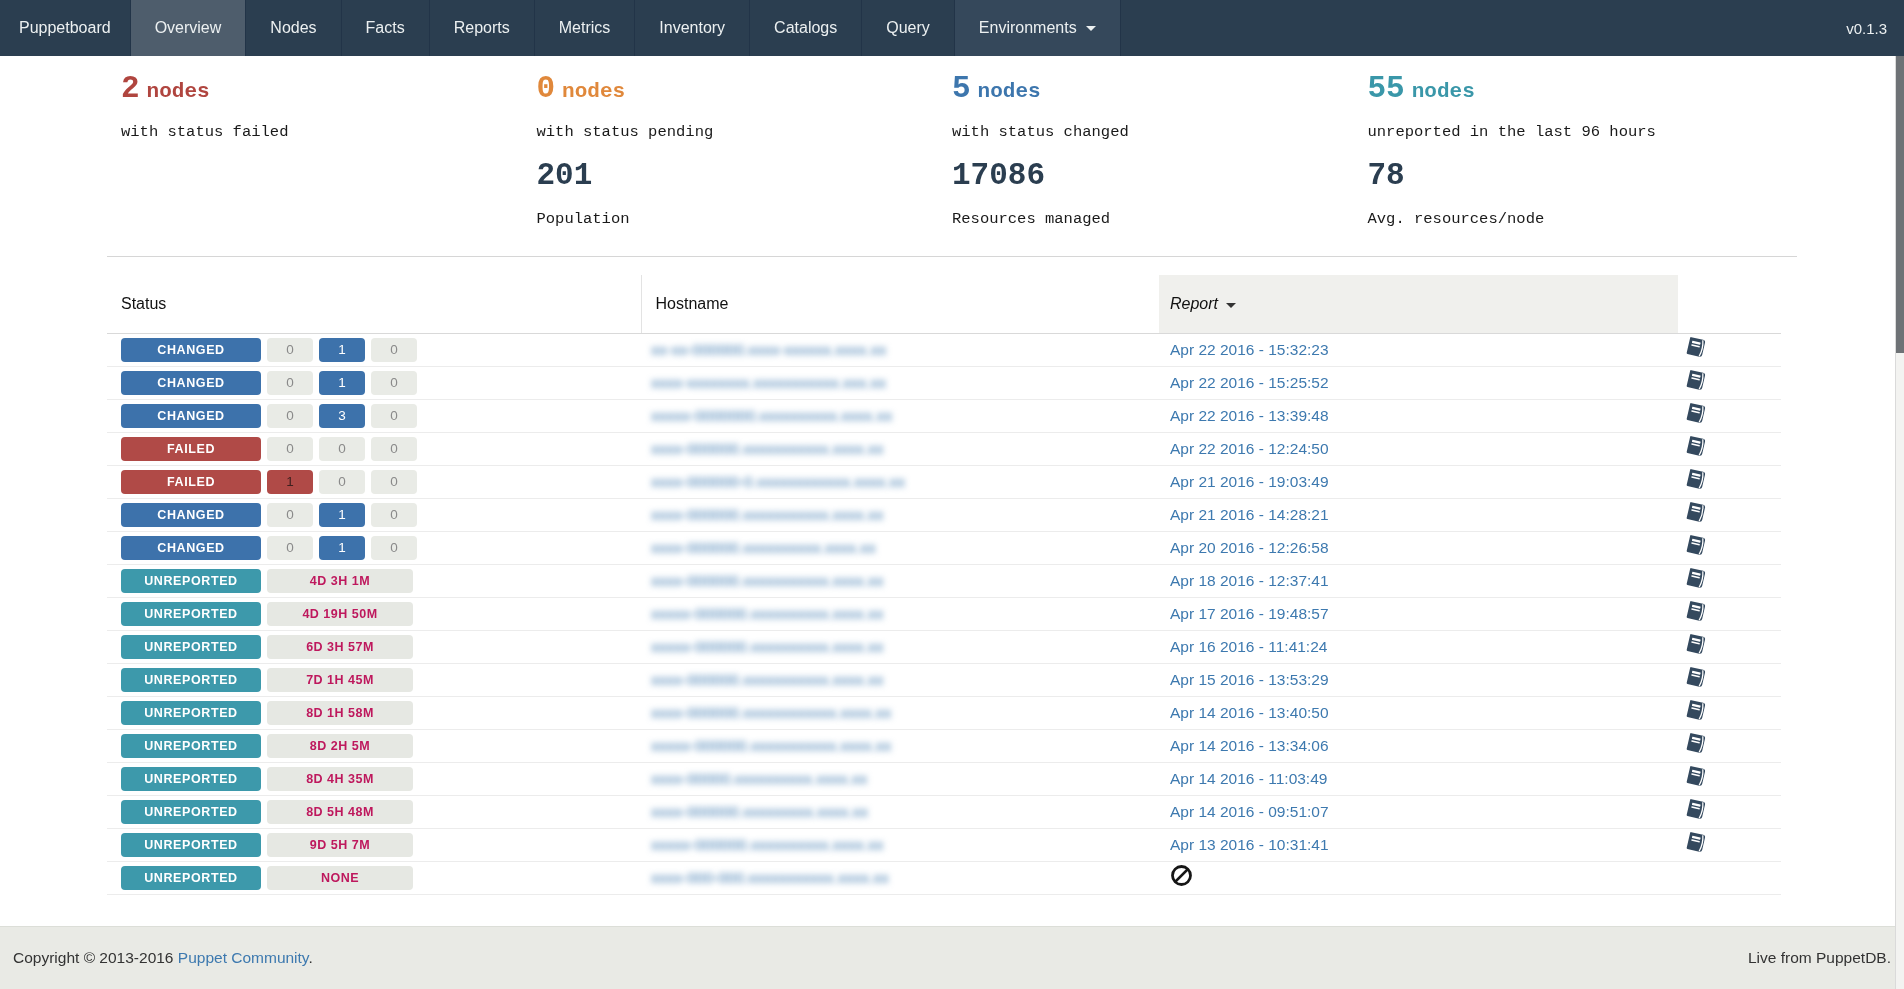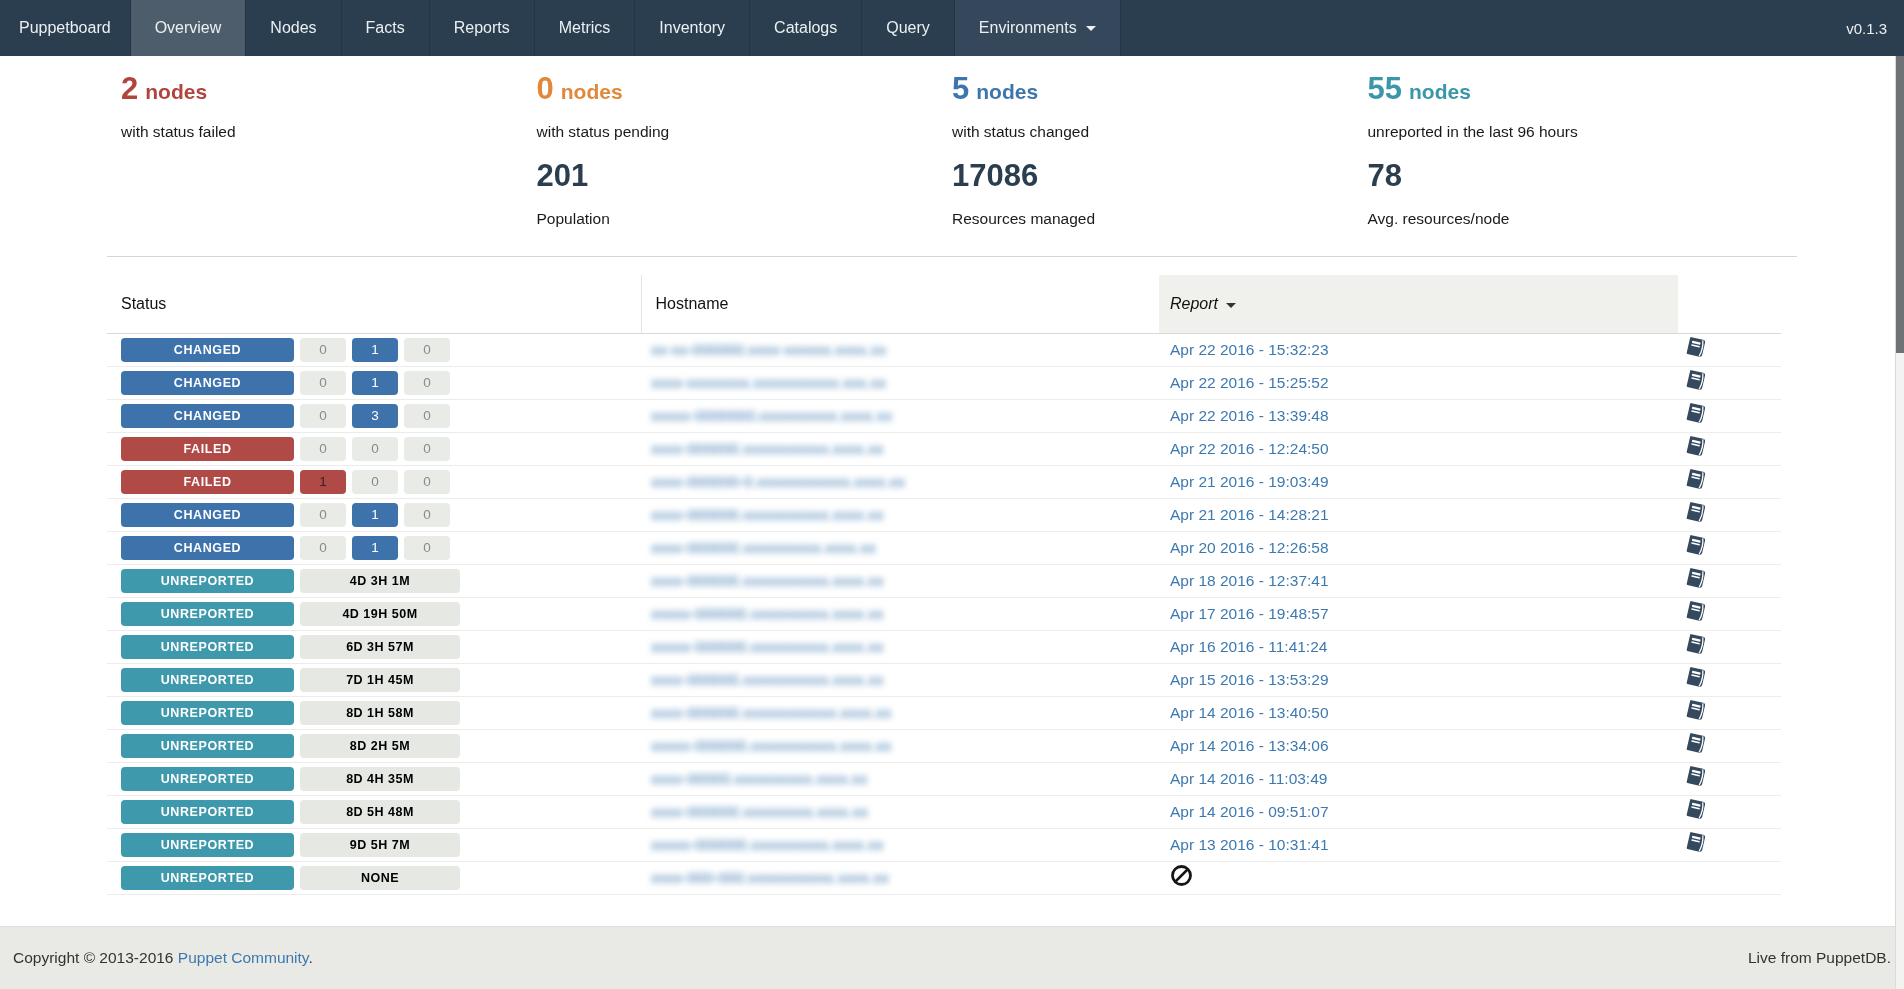--- a/index.html
+++ b/index.html
@@ -20,21 +20,21 @@
   .nav-item.env { background:var(--navbar-env-bg); }
   .caret-down {
     display:inline-block; width:0; height:0; margin-left:9px;
     border-left:5px solid transparent; border-right:5px solid transparent;
     border-top:5px solid #ecf0f1;
   }
   .nav-version { margin-left:auto; display:flex; align-items:center; padding:0 17px; color:#ecf0f1; font-size:15px; }
   
   .container { width:1690px; margin:0 auto; }
   
-  .stats-grid { display:grid; grid-template-columns:repeat(4,1fr); row-gap:18px; padding:16px 14px 0 14px; }
+  .stats-grid { display:grid; grid-template-columns:repeat(4,1fr); row-gap:18px; padding:16px 14px 0 14px;font-family:Liberation Mono, monospace; }
   .stat-num { font-size:31px; font-weight:700; line-height:34px; }
   .stat-unit { font-size:21px; font-weight:700; margin-left:7px; }
   .stat-caption { font-size:15.5px; color:#1a1a1a; margin-top:17px; line-height:18px; }
   .c-failed { color:var(--stat-failed); }
   .c-pending { color:var(--stat-pending); }
   .c-changed { color:var(--stat-changed); }
   .c-unreported { color:var(--stat-unreported); }
   .c-navy { color:var(--navy); }
   hr.stats-rule { border:0; border-top:1px solid #d6d6d6; margin:28px 0 0 0; }
   
@@ -52,35 +52,35 @@
     border-left:5px solid transparent; border-right:5px solid transparent; border-top:5px solid #333;
   }
   td { height:33px; border-bottom:1px solid #ececec; padding:0; vertical-align:middle; }
   td.status-cell { padding-left:14px; }
   td.hostname-cell { padding-left:10px; }
   td.report-cell { padding-left:11px; }
   td.actions-cell { padding-left:6px; }
   .status-wrap { display:flex; align-items:center; }
   .status-label {
     display:inline-flex; justify-content:center; align-items:center;
-    width:173px; height:24px; border-radius:4px; color:#fff;
+    width:140px; height:24px; border-radius:4px; color:#fff;
     font-weight:700; font-size:12.5px; letter-spacing:0.6px;
   }
   .label-changed { background:var(--status-changed); }
   .label-failed { background:var(--status-failed); }
   .label-unreported { background:var(--status-unreported); }
   .badge {
     display:inline-flex; justify-content:center; align-items:center;
     min-width:46px; height:24px; border-radius:4px; font-size:13.5px; margin-left:6px;
   }
   .badge-muted { background:var(--badge-muted-bg); color:#8a8a8a; }
   .badge-changed { background:var(--status-changed); color:#fff; }
   .badge-failed { background:var(--status-failed); color:#40201f; }
   .badge-time {
-    width:160px; background:var(--badge-time-bg); color:#000000;
+    width:146px; background:var(--badge-time-bg); color:#be185d;
     font-weight:700; font-size:12.5px; letter-spacing:0.5px;
   }
   a.host-link { color:var(--link); font-size:15.5px; text-decoration:none; filter:blur(3px); }
   a.report-link { color:var(--link); font-size:15.5px; text-decoration:none; }
   a.book-link { display:inline-flex; text-decoration:none; }
   .ban-wrap { display:inline-flex; align-items:center; }
   
   .footer {
     position:absolute; left:0; right:0; bottom:0; height:63px;
     background:var(--footer-bg); border-top:1px solid #dcded8;

